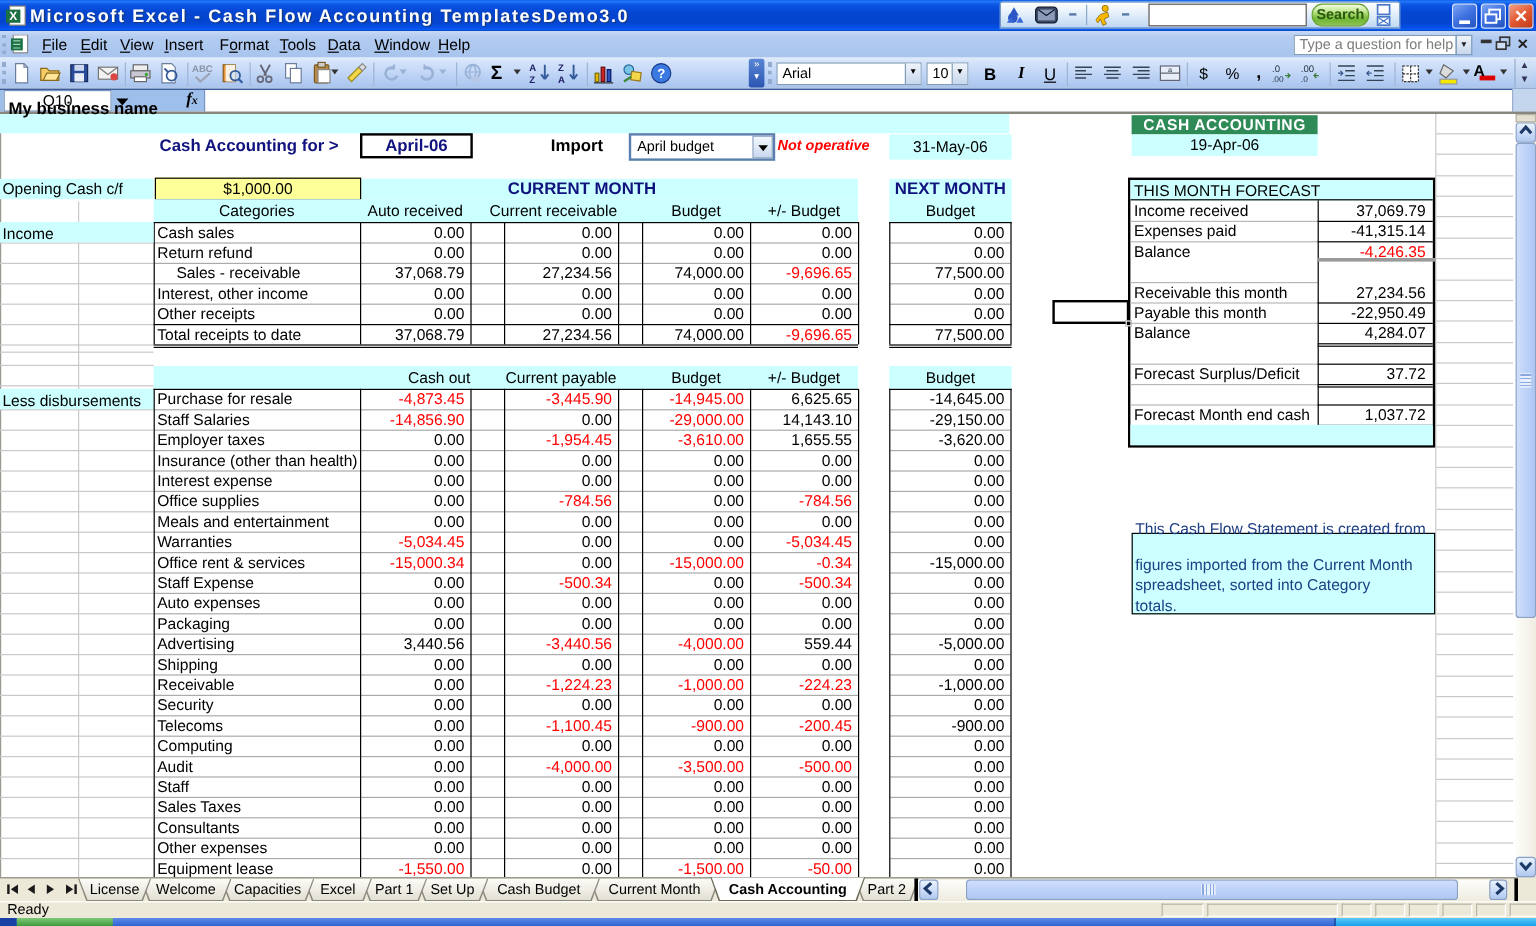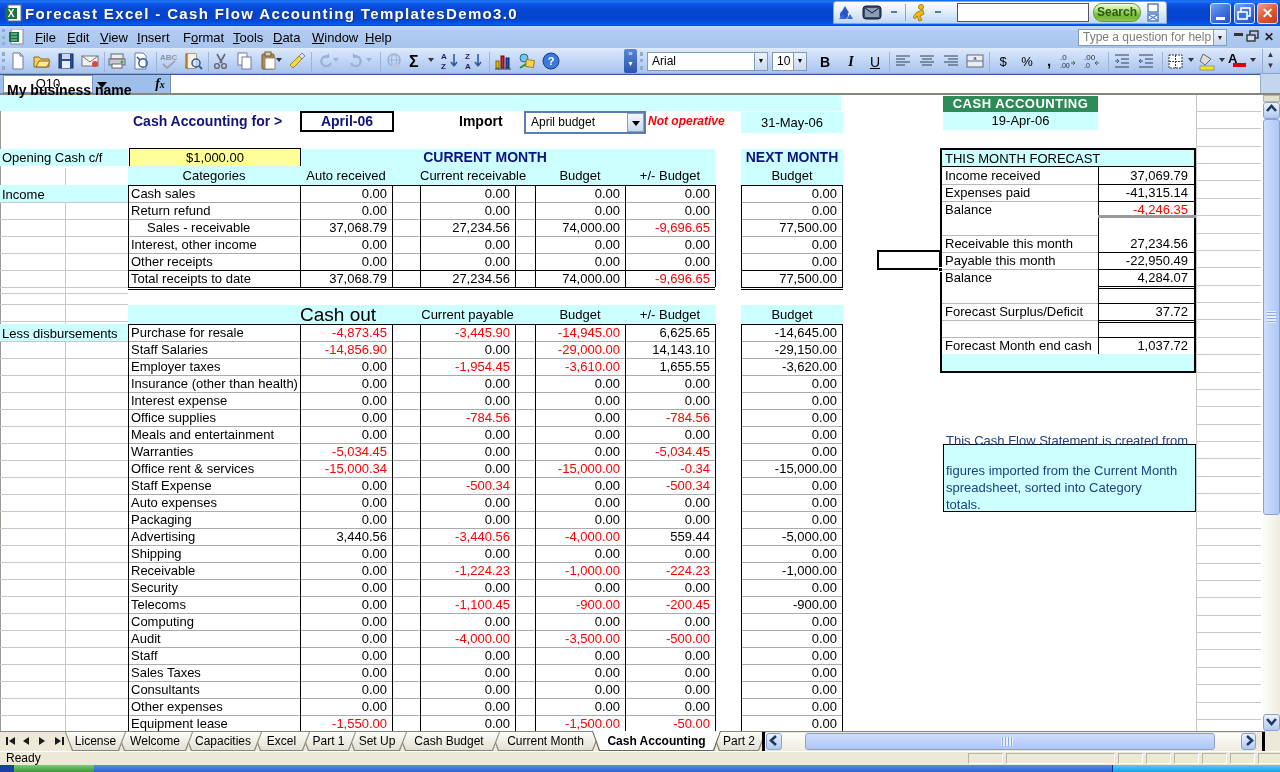--- a/index.html
+++ b/index.html
@@ -7,21 +7,21 @@
 .r{text-align:right}
 .red{color:#f00}
 .n{font-size:13px;line-height:17px}
 </style></head><body>
 <div class="a" style="left:0;top:0;width:1280px;height:26px;background:linear-gradient(180deg,#0f63ef 0%,#2478f4 5%,#0b55e6 15%,#0546d2 38%,#0444ce 70%,#0450e6 88%,#0c5cf4 95%,#0340b0 100%)"></div>
 <div class="a" style="left:5px;top:4px;width:18px;height:18px;"><svg width="18" height="18">
       <rect x="3" y="1" width="13" height="16" fill="#fff" stroke="#777"></rect>
       <rect x="0" y="4" width="12" height="11" fill="#1d7044"></rect>
       <text x="6" y="13" font-size="10" font-weight="bold" fill="#fff" text-anchor="middle">X</text>
     </svg></div>
-<div class="a" style="left:25px;top:4px;height:20px;line-height:20px;color:#fff;font-weight:bold;font-size:15px;letter-spacing:1.35px;text-shadow:1px 1px 1px #1a3a7a">Forecast Excel - Cash Flow Accounting TemplatesDemo3.0</div>
+<div class="a" style="left:25px;top:4px;height:20px;line-height:20px;color:#fff;font-weight:bold;font-size:15px;letter-spacing:1.35px;text-shadow:1px 1px 1px #1a3a7a">Microsoft Excel - Cash Flow Accounting TemplatesDemo3.0</div>
 <div class="a" style="left:833px;top:1px;width:334px;height:23px;background:linear-gradient(180deg,#ffffff 0%,#e7f1fb 40%,#bed8f2 100%);border-radius:3px 3px 0 0;border:1px solid #89a8cc"></div>
 <div class="a" style="left:836px;top:5px;width:18px;height:16px;"><svg width="18" height="16">
       <path d="M9 1 L13 8 L5 8 Z" fill="#2a56c6"></path>
       <circle cx="8" cy="10" r="4" fill="#2a56c6"></circle>
       <path d="M3 14 L7 9 L9 14 Z" fill="#3a66d6"></path>
       <path d="M11 14 L14 9 L17 14 Z" fill="#3a66d6"></path>
     </svg></div>
 <div class="a" style="left:862px;top:5px;width:20px;height:15px;"><svg width="20" height="15">
       <rect x="1" y="1" width="18" height="13" rx="3" fill="#3c4a66" stroke="#10192e"></rect>
       <rect x="3" y="3" width="14" height="9" fill="#8c9cb8"></rect>
@@ -335,21 +335,21 @@
 <div class="a" style="left:300px;top:149px;width:415px;height:17px;background:#ccffff"></div>
 <div class="a" style="left:741px;top:149px;width:102px;height:17px;background:#ccffff"></div>
 <div class="a" style="left:2px;top:149px;height:17px;line-height:17px;font-size:13px">Opening Cash c/f</div>
 <div class="a" style="left:129px;top:148px;width:172px;height:19px;background:#ffff99;border:1px solid #000;text-align:center;font-size:13px;line-height:17px">$1,000.00</div>
 <div class="a" style="left:300px;top:149px;width:370px;height:17px;text-align:center;font-weight:bold;font-size:14px;line-height:17px;color:#10127e">CURRENT MONTH</div>
 <div class="a" style="left:741px;top:148px;width:102px;height:17px;text-align:center;font-weight:bold;font-size:14px;line-height:18px;color:#10127e">NEXT MONTH</div>
 <div class="a" style="left:128px;top:166px;width:587px;height:19px;background:#ccffff"></div>
 <div class="a" style="left:741px;top:166px;width:102px;height:19px;background:#ccffff"></div>
 <div class="a" style="left:128px;top:167px;width:172px;height:18px;text-align:center;font-size:13px;line-height:18px">Categories</div>
 <div class="a" style="left:300px;top:167px;width:92px;height:18px;text-align:center;font-size:13px;line-height:18px">Auto received</div>
-<div class="a" style="left:420px;top:167px;width:95px;height:18px;text-align:left;font-size:13px;line-height:18px">Current receivable</div>
+<div class="a" style="left:408px;top:167px;width:95px;height:18px;text-align:left;font-size:13px;line-height:18px">Current receivable</div>
 <div class="a" style="left:535px;top:167px;width:90px;height:18px;text-align:center;font-size:13px;line-height:18px">Budget</div>
 <div class="a" style="left:625px;top:167px;width:90px;height:18px;text-align:center;font-size:13px;line-height:18px">+/- Budget</div>
 <div class="a" style="left:741px;top:167px;width:102px;height:18px;text-align:center;font-size:13px;line-height:18px">Budget</div>
 <div class="a" style="left:131px;top:185px;height:17px;line-height:17px;font-size:13px">Cash sales</div>
 <div class="a r n" style="left:300px;top:185px;width:92px;height:17px;padding-right:5px">0.00</div>
 <div class="a r n" style="left:420px;top:185px;width:95px;height:17px;padding-right:5px">0.00</div>
 <div class="a r n" style="left:535px;top:185px;width:90px;height:17px;padding-right:5px">0.00</div>
 <div class="a r n" style="left:625px;top:185px;width:90px;height:17px;padding-right:5px">0.00</div>
 <div class="a r n" style="left:741px;top:185px;width:101px;height:17px;padding-right:5px">0.00</div>
 <div class="a" style="left:131px;top:202px;height:17px;line-height:17px;font-size:13px">Return refund</div>
@@ -405,21 +405,21 @@
 <div class="a" style="left:515px;top:185px;width:1px;height:102px;background:#000"></div>
 <div class="a" style="left:535px;top:185px;width:1px;height:102px;background:#000"></div>
 <div class="a" style="left:625px;top:185px;width:1px;height:102px;background:#000"></div>
 <div class="a" style="left:715px;top:185px;width:1px;height:102px;background:#000"></div>
 <div class="a" style="left:741px;top:185px;width:1px;height:102px;background:#000"></div>
 <div class="a" style="left:842px;top:185px;width:1px;height:102px;background:#000"></div>
 <div class="a" style="left:0px;top:185px;width:128px;height:17px;background:#ccffff"></div>
 <div class="a" style="left:2px;top:186px;height:17px;line-height:17px;font-size:13px">Income</div>
 <div class="a" style="left:128px;top:305px;width:587px;height:19px;background:#ccffff"></div>
 <div class="a" style="left:741px;top:305px;width:102px;height:19px;background:#ccffff"></div>
-<div class="a" style="left:300px;top:306px;width:92px;height:18px;text-align:left;font-size:19px;line-height:18px">Cash out</div>
+<div class="a" style="left:300px;top:306px;width:92px;height:18px;text-align:right;font-size:13px;line-height:18px">Cash out</div>
 <div class="a" style="left:420px;top:306px;width:95px;height:18px;text-align:center;font-size:13px;line-height:18px">Current payable</div>
 <div class="a" style="left:535px;top:306px;width:90px;height:18px;text-align:center;font-size:13px;line-height:18px">Budget</div>
 <div class="a" style="left:625px;top:306px;width:90px;height:18px;text-align:center;font-size:13px;line-height:18px">+/- Budget</div>
 <div class="a" style="left:741px;top:306px;width:102px;height:18px;text-align:center;font-size:13px;line-height:18px">Budget</div>
 <div class="a" style="left:0px;top:324px;width:128px;height:17px;background:#ccffff"></div>
 <div class="a" style="left:2px;top:325px;height:17px;line-height:17px;font-size:13px">Less disbursements</div>
 <div class="a" style="left:131px;top:324px;height:17px;line-height:17px;font-size:13px">Purchase for resale</div>
 <div class="a r red n" style="left:300px;top:324px;width:92px;height:17px;padding-right:5px">-4,873.45</div>
 <div class="a r red n" style="left:420px;top:324px;width:95px;height:17px;padding-right:5px">-3,445.90</div>
 <div class="a r red n" style="left:535px;top:324px;width:90px;height:17px;padding-right:5px">-14,945.00</div>

